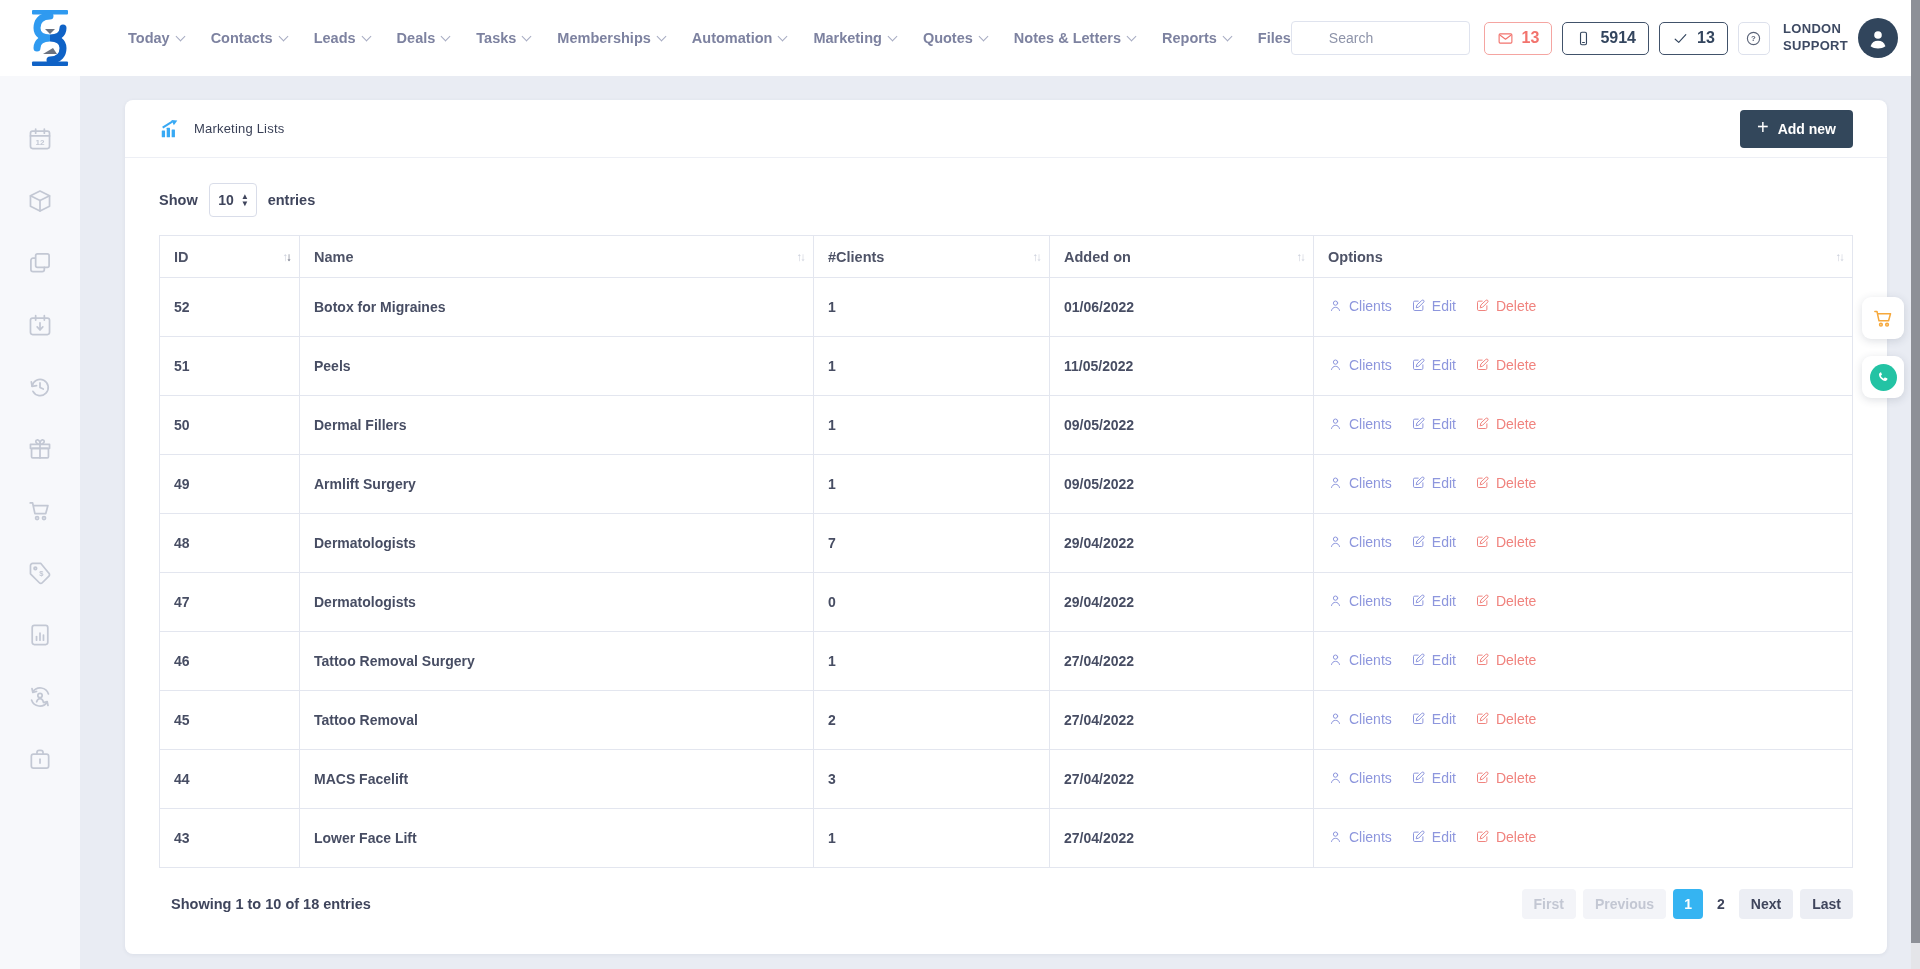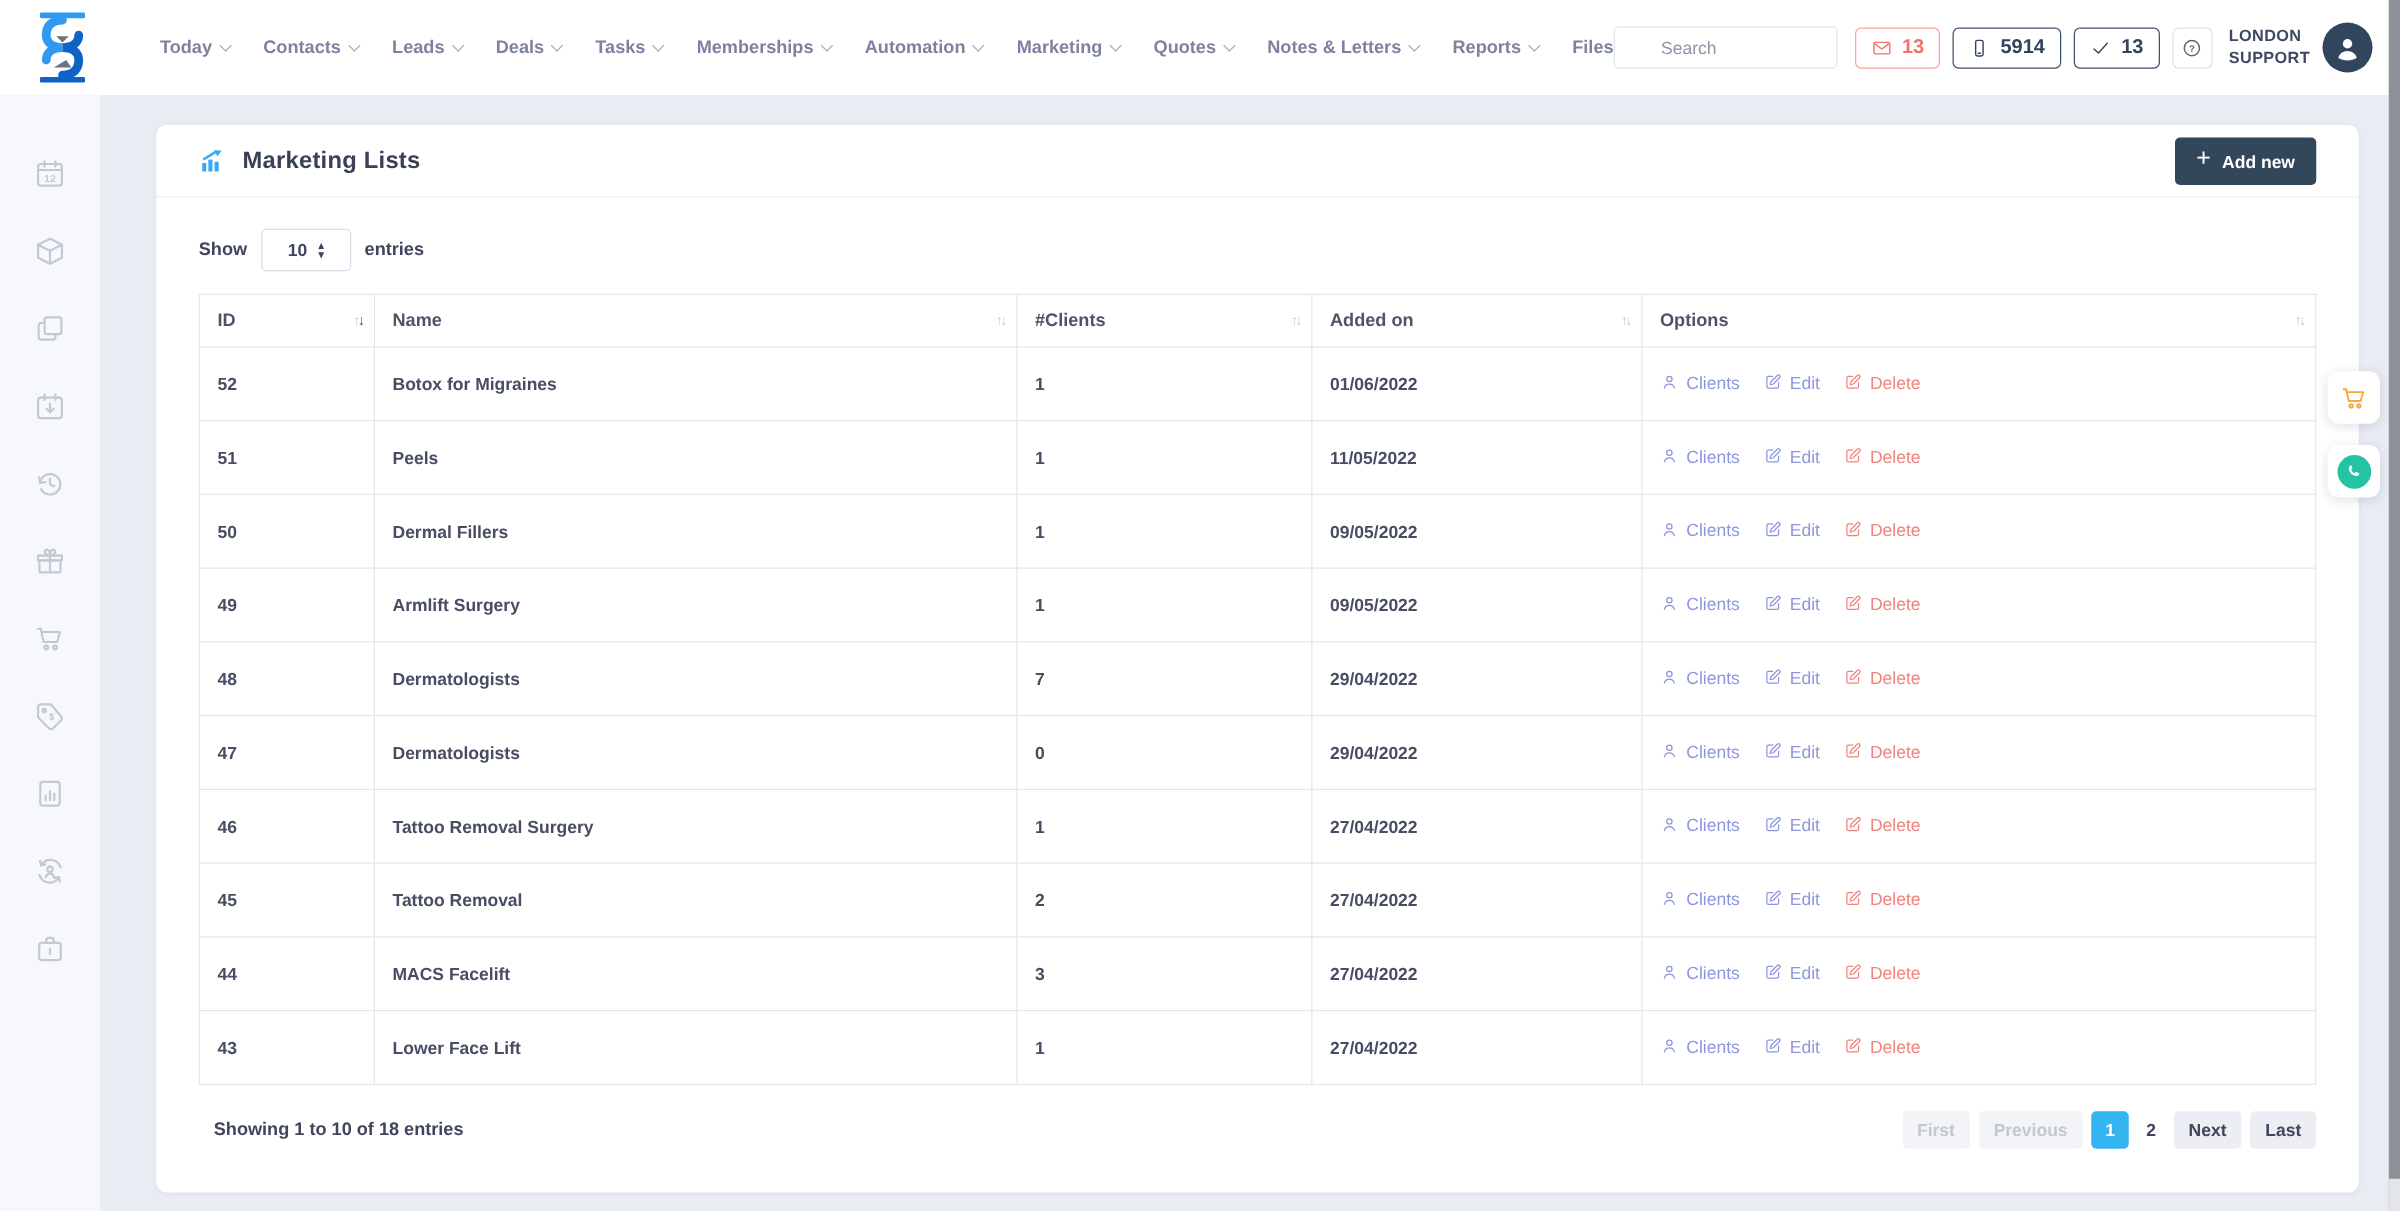--- a/index.html
+++ b/index.html
@@ -38,28 +38,28 @@
     display:flex; flex-direction:column; align-items:center; padding-top:50px; gap:36px; z-index:4; }
   .side-item { width:26px; height:26px; color:#c3c8d4; cursor:pointer; }
 
   
   .card { position:absolute; left:125px; top:100px; width:1762px; height:854px; background:#fff;
     border-radius:8px; box-shadow:0 1px 4px rgba(40,50,80,.07); }
   .card-head { height:58px; display:flex; align-items:center; justify-content:space-between;
     padding:0 34px; border-bottom:1px solid #edeff5; }
   .title-wrap { display:flex; align-items:center; gap:13px; }
   .title-wrap .icn { width:22px; height:22px; color:#38a9f4; }
-  h1.page-title { margin:0; font-size:19px; font-weight:700; color:#3a4157; letter-spacing:.2px;text-align:center; }
+  h1.page-title { margin:0; font-size:13px; font-weight:400; color:#3a4157; letter-spacing:.2px;text-align:center; }
   .add-btn { background:#33475b; color:#fff; border:none; border-radius:4px; height:38px; padding:0 17px;
     font-size:14px; font-weight:700; display:flex; align-items:center; gap:9px; cursor:pointer; font-family:inherit; }
   .add-btn .plus { font-size:20px; font-weight:400; margin-top:-2px; }
 
   .controls { display:flex; justify-content:space-between; align-items:center; padding:25px 34px 18px; }
   .show-group { display:flex; align-items:center; gap:11px; font-size:14.5px; font-weight:700; color:#3f455c; }
-  .select-box { width:72px; height:34px; border:1px solid #d9dde9; border-radius:4px; background:#fff;
+  .select-box { width:48px; height:34px; border:1px solid #d9dde9; border-radius:4px; background:#fff;
     display:flex; align-items:center; justify-content:center; gap:9px; font-size:14px; color:#3f455c; cursor:pointer; }
   .updown { display:flex; flex-direction:column; font-size:8.5px; line-height:7px; color:#3f455c; }
   .filter-group { display:flex; align-items:center; gap:13px; font-size:14.5px; font-weight:700; color:#3f455c; }
   .filter-group input { width:162px; height:33px; border:1px solid #d9dde9; border-radius:4px; outline:none;
     padding:0 9px; font-size:14px; color:#4a5065; font-family:inherit; }
 
   table { width:calc(100% - 68px); margin:0 34px; border-collapse:collapse; table-layout:fixed; }
   th, td { border:1px solid #e3e6ef; }
   th { height:42px; padding:0 14px; text-align:left; font-size:14.5px; font-weight:700; color:#4e5367;
     position:relative; cursor:pointer; background:#fff; }

